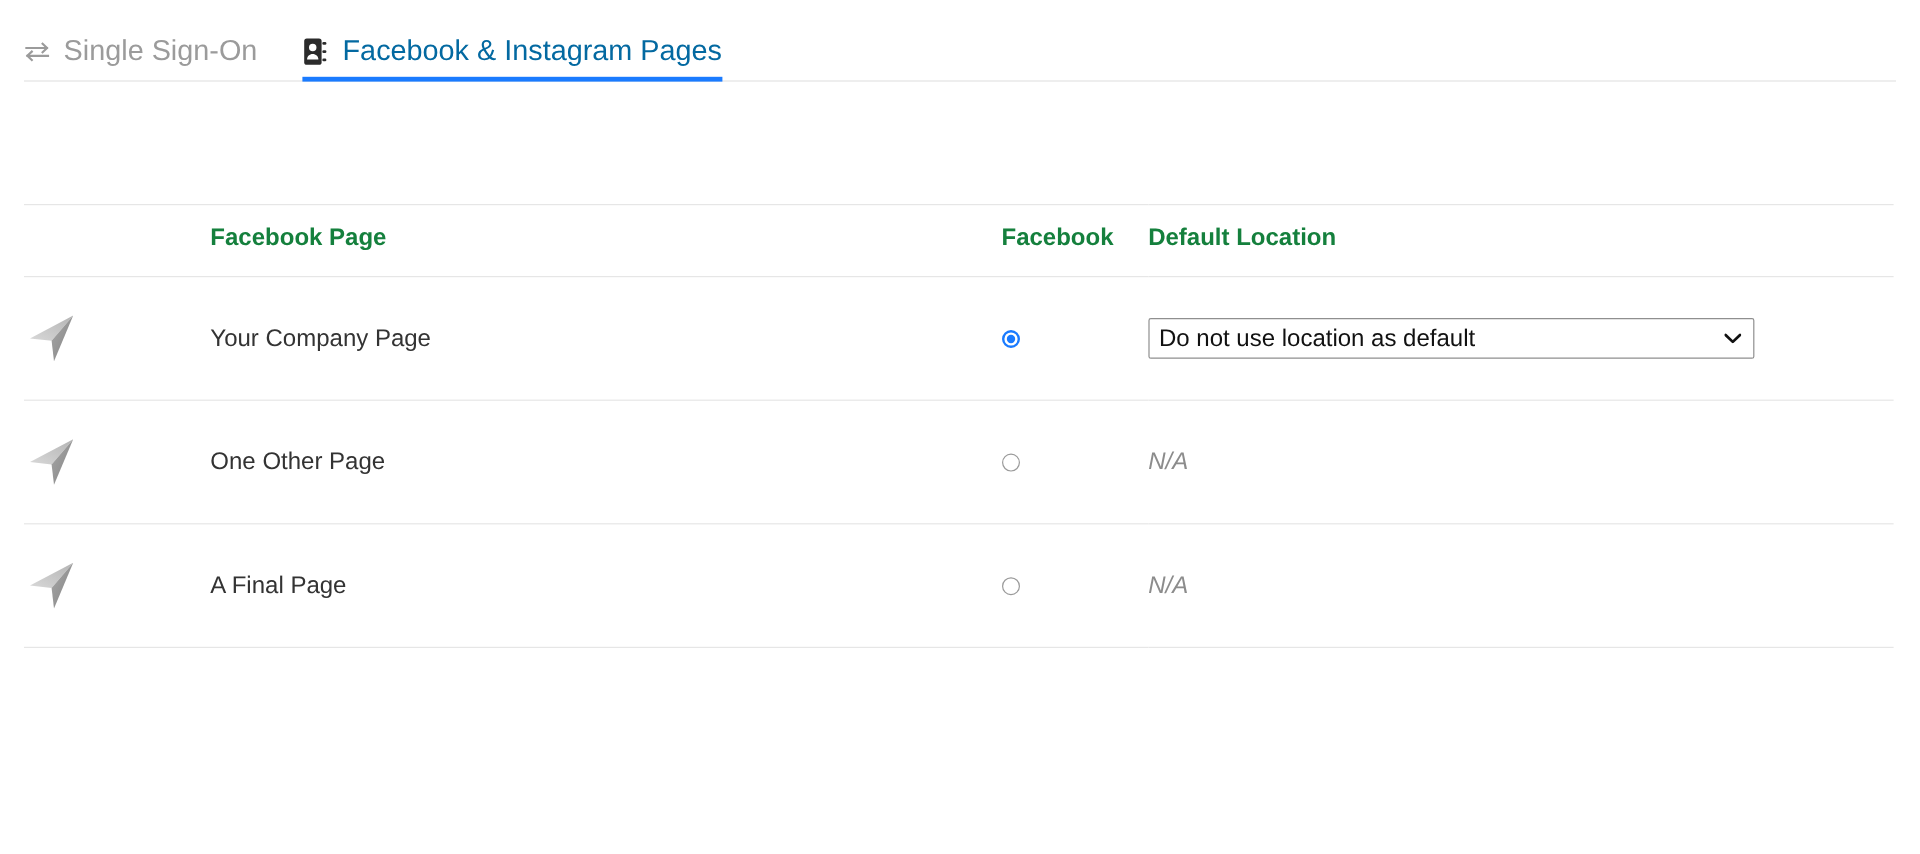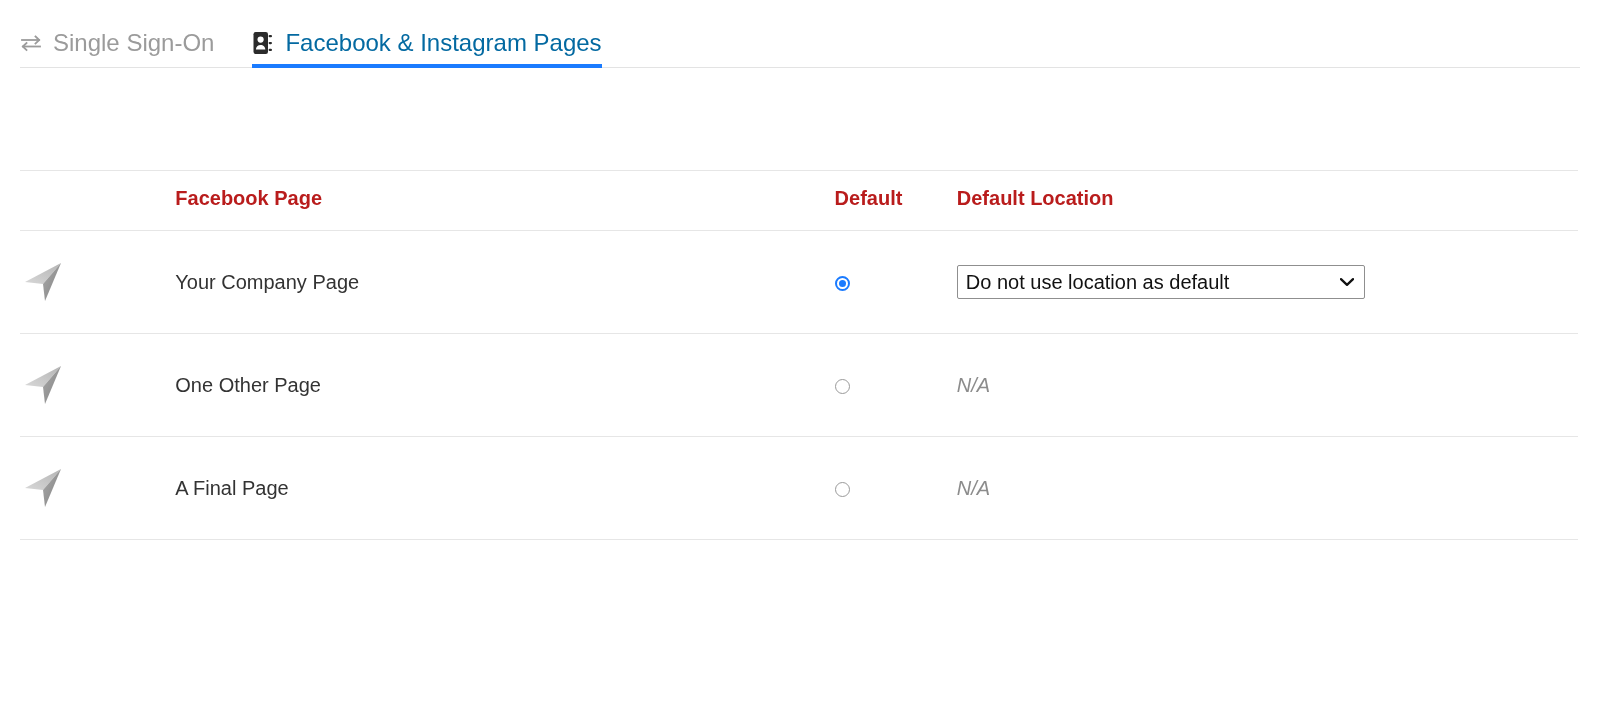--- a/index.html
+++ b/index.html
@@ -70,21 +70,21 @@
   }
   .table tr { border-bottom: 1px solid #e6e6e6; }
   .table thead tr:first-child { border-bottom: 1px solid #e6e6e6; }
 
   .spacer-row td { height: 44px; padding: 0; }
 
   .table th {
     text-align: left;
     font-size: 20px;
     font-weight: bold;
-    color: #b91c1c;
+    color: #15803d;
     padding: 16px 0 20px 0;
     vertical-align: middle;
   }
   .table td {
     font-size: 20px;
     color: #333333;
     vertical-align: middle;
     padding: 0;
     height: 102px;
     margin-left: 32px;
@@ -134,21 +134,21 @@
     height: 7px;
     margin: -3.5px 0 0 -3.5px;
     border-radius: 50%;
     background: var(--accent, #1a7bff);
   }
 
   
   .select-wrap {
     position: relative;
     display: inline-block;
-    width: 408px;
+    width: 505px;
     height: 34px;
   }
   select.loc-select {
     -webkit-appearance: none;
     appearance: none;
     width: 100%;
     height: 100%;
     box-sizing: border-box;
     border: 1px solid #8f8f8f;
     border-radius: 2px;
@@ -223,21 +223,21 @@
   <thead>
     <tr class="spacer-row">
       <td></td>
       <td></td>
       <td></td>
       <td></td>
     </tr>
     <tr>
       <th></th>
       <th class="th-name">Facebook Page</th>
-      <th>Default</th>
+      <th>Facebook</th>
       <th>Default Location</th>
     </tr>
   </thead>
   <tbody>
 
     <tr>
       <td class="avatar-cell">
         <span class="avatar">
           <svg width="46" height="46" viewBox="0 0 46 46">
             <defs>

